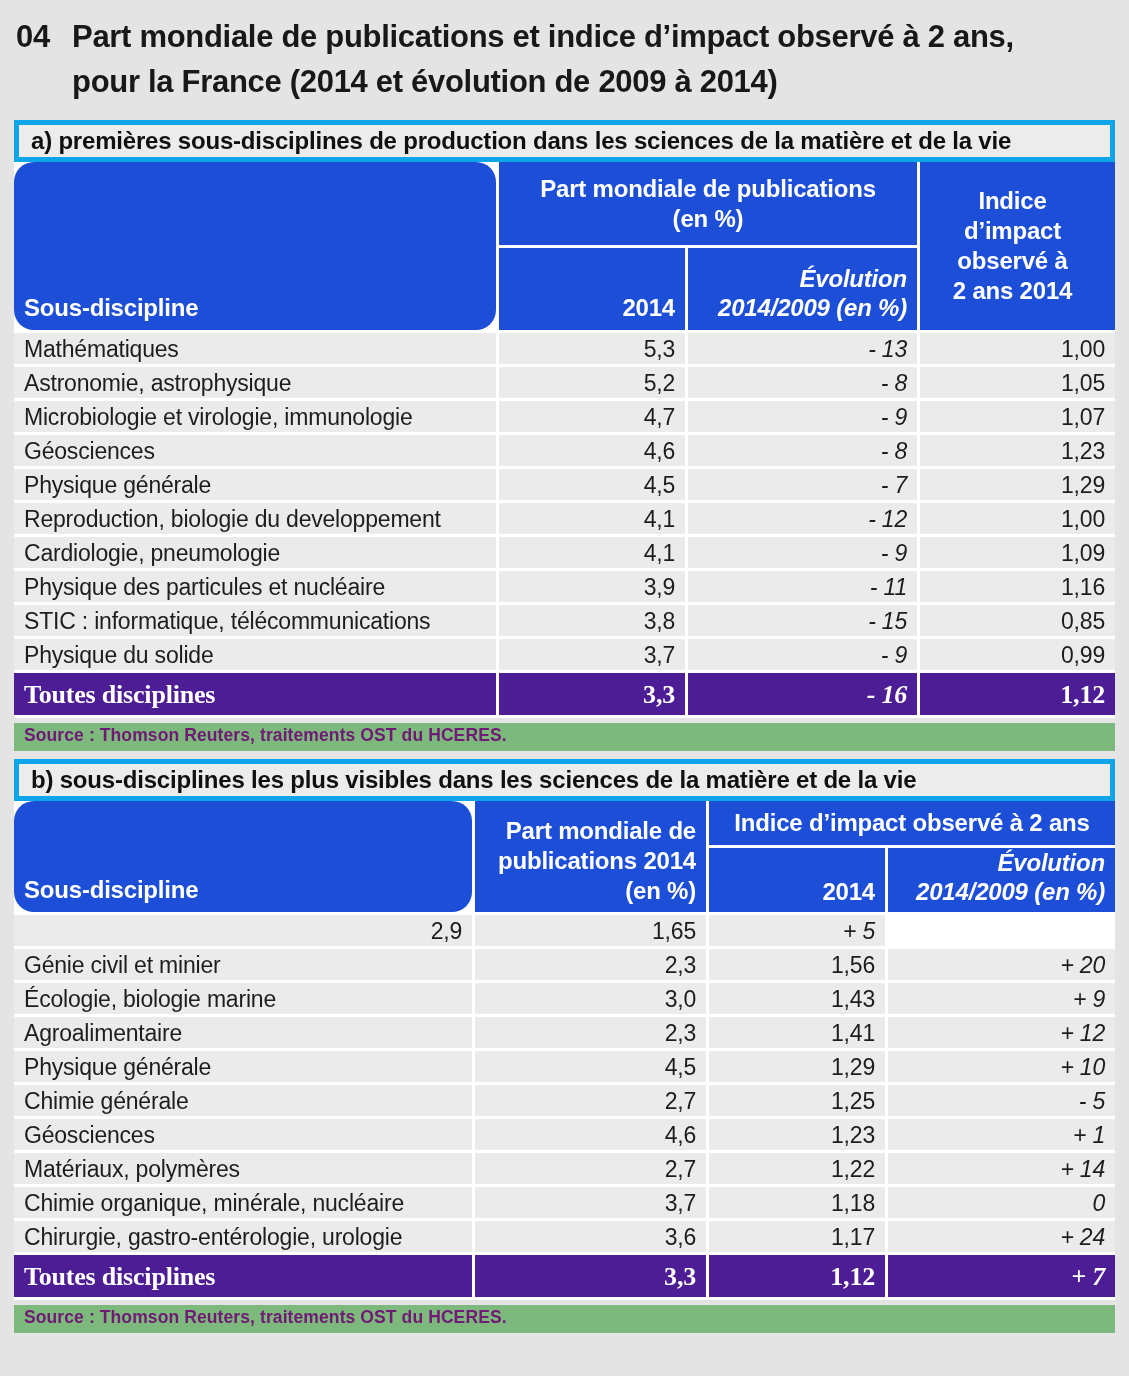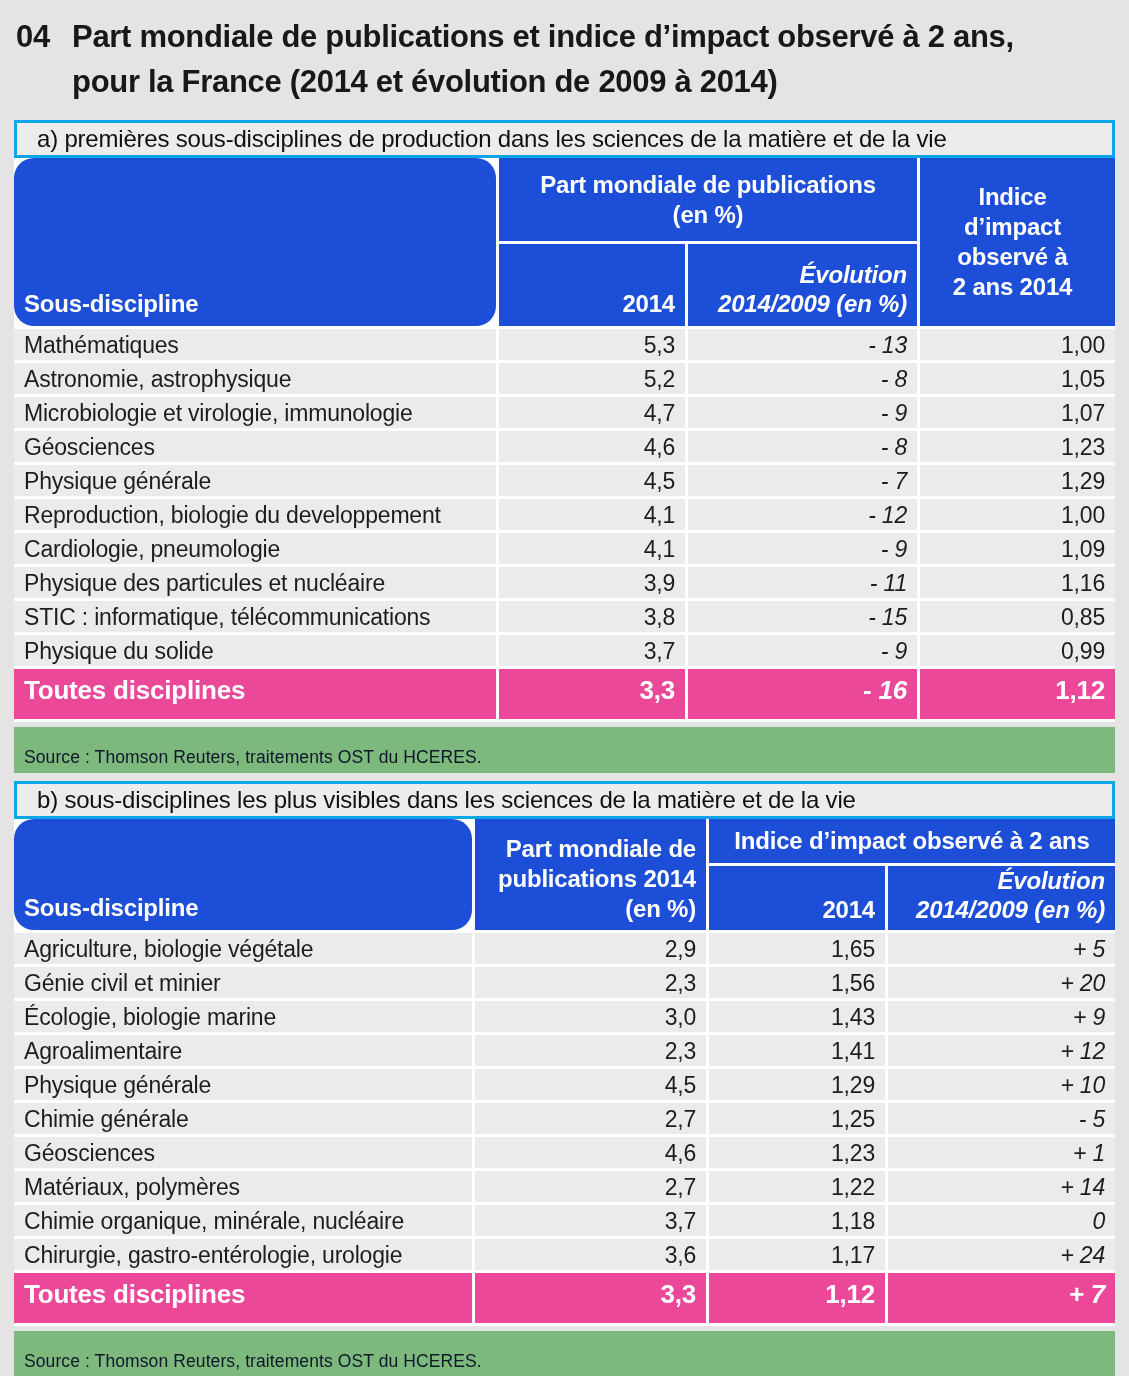--- a/index.html
+++ b/index.html
@@ -12,23 +12,23 @@
   }
   .page { padding:10px 14px 0 14px; }
 
   
   .fig-title { display:flex; margin:4px 0 16px 2px; font-weight:bold; font-size:31px; line-height:45px; color:#181818; letter-spacing:-0.3px; }
   .fig-num { width:56px; flex:0 0 56px; }
   .fig-title-text div { white-space:nowrap; }
 
   
   .label-bar {
-    background:#ececec; border:3px solid #0ea5e9;
-    font-weight:normal; font-size:24px; color:#101010;
-    padding:2px 20px; letter-spacing:-0.2px; white-space:nowrap;
+    background:#ececec; border:5px solid #0ea5e9;
+    font-weight:bold; font-size:24px; color:#101010;
+    padding:2px 12px; letter-spacing:-0.2px; white-space:nowrap;
   }
 
   
   .thead {
     display:grid; column-gap:3px; row-gap:3px;
     background:#ffffff; border-bottom:3px solid #ffffff;
     color:#ffffff; font-weight:bold; font-size:24px; letter-spacing:-0.2px;
   }
   .thead-a { grid-template-columns:482px 186px 229px 1fr; grid-template-rows:83px 82px; }
   .thead-b { grid-template-columns:458px 231px 176px 1fr; grid-template-rows:44px 64px; }
@@ -52,27 +52,27 @@
   }
   .cols-a { grid-template-columns:482px 186px 229px 1fr; }
   .cols-b { grid-template-columns:458px 231px 176px 1fr; }
   .row .cell { background:#ebebeb; height:31px; line-height:32px; white-space:nowrap; }
   .cell.lab { padding-left:10px; }
   .cell.num { text-align:right; padding-right:10px; }
   .ital { font-style:italic; }
 
   
   .total-row { display:grid; column-gap:3px; background:#ffffff; border-bottom:3px solid #ffffff; font-weight:bold; font-size:26px; color:#ffffff; letter-spacing:-0.2px; }
-  .total-row .cell { background:#ec4899; height:50px; line-height:43px; white-space:nowrap; }
+  .total-row .cell { background:#4c1d95; height:42px; line-height:43px; white-space:nowrap;font-family:Liberation Serif, serif; }
 
   
   .source-bar {
-    margin-top:5px; background:#7db87d; color:#0f172a;
-    font-weight:normal; font-size:17.5px; line-height:20px;
-    padding:20px 0 6px 10px; letter-spacing:0.1px;
+    margin-top:5px; background:#7db87d; color:#701a75;
+    font-weight:bold; font-size:17.5px; line-height:20px;
+    padding:2px 0 6px 10px; letter-spacing:0.1px;
   }
   .sect-b { margin-top:8px; }
 </style>
 </head>
 <body>
 
 <div class="page">
 
   <header class="fig-title">
     <span class="fig-num">04</span>
@@ -192,21 +192,20 @@
       <div class="cell hb-2014">2014</div>
       <div class="cell hb-evo">
         <span>Évolution</span>
         <span>2014/2009 (en %)</span>
       </div>
     </div>
 
     <div>
 
     <div class="row cols-b">
-        <div class="cell lab">Agriculture, biologie végétale</div>
         <div class="cell num">2,9</div>
         <div class="cell num">1,65</div>
         <div class="cell num ital">+ 5</div>
       </div>
         <div class="row cols-b">
         <div class="cell lab">Génie civil et minier</div>
         <div class="cell num">2,3</div>
         <div class="cell num">1,56</div>
         <div class="cell num ital">+ 20</div>
       </div>

